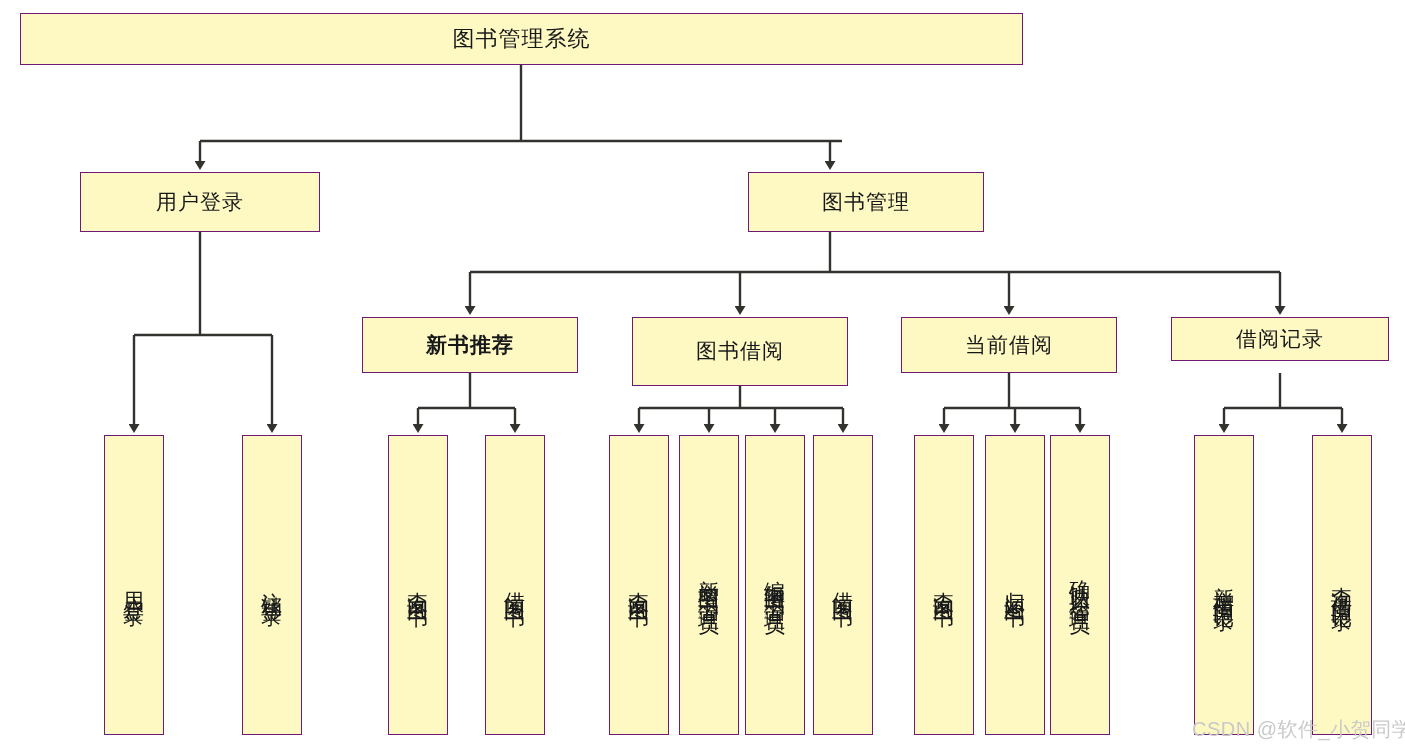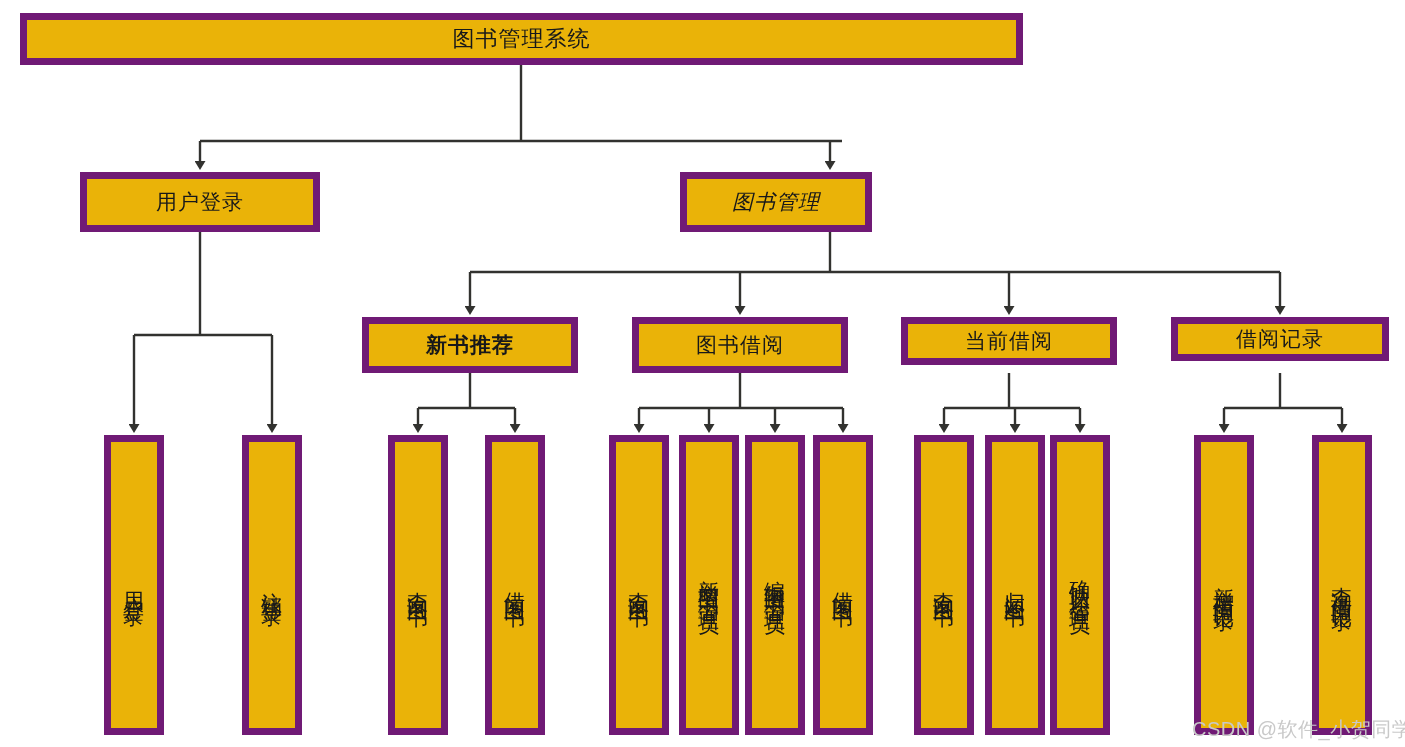--- a/index.html
+++ b/index.html
@@ -21,22 +21,22 @@
     position: absolute;
     left: 0;
     top: 0;
     width: 1405px;
     height: 747px;
     pointer-events: none;
   }
   .node {
     position: absolute;
     box-sizing: border-box;
-    background: #eab308;
-    border: 7px solid #701a75;
+    background: #fef9c3;
+    border: 1px solid #701a75;
     display: flex;
     align-items: center;
     justify-content: center;
     color: #17181a;
     z-index: 2;
   }
   .node .lbl {
     display: block;
     text-align: center;
     line-height: 1.18;
@@ -128,31 +128,31 @@
     </g>
   </svg>
 
   <div class="node h root" style="left:20px; top:13px; width:1003px; height:52px;">
     <span class="lbl">图书管理系统</span>
   </div>
 
   <div class="node h" style="left:80px; top:172px; width:240px; height:60px;">
     <span class="lbl">用户登录</span>
   </div>
-  <div class="node h" style="left:680px; top:172px; width:192px; height:60px;font-style:italic;">
+  <div class="node h" style="left:748px; top:172px; width:236px; height:60px;">
     <span class="lbl">图书管理</span>
   </div>
 
   <div class="node h" style="left:362px; top:317px; width:216px; height:56px;font-weight:bold;">
     <span class="lbl">新书推荐</span>
   </div>
-  <div class="node h" style="left:632px; top:317px; width:216px; height:56px;">
+  <div class="node h" style="left:632px; top:317px; width:216px; height:69px;">
     <span class="lbl">图书借阅</span>
   </div>
-  <div class="node h" style="left:901px; top:317px; width:216px; height:48px;">
+  <div class="node h" style="left:901px; top:317px; width:216px; height:56px;">
     <span class="lbl">当前借阅</span>
   </div>
   <div class="node h" style="left:1171px; top:317px; width:218px; height:44px;">
     <span class="lbl">借阅记录</span>
   </div>
 
   <div class="node v" style="left:104px; top:435px; width:60px; height:300px;">
     <span class="lbl">用户登录</span>
   </div>
   <div class="node v" style="left:242px; top:435px; width:60px; height:300px;">

